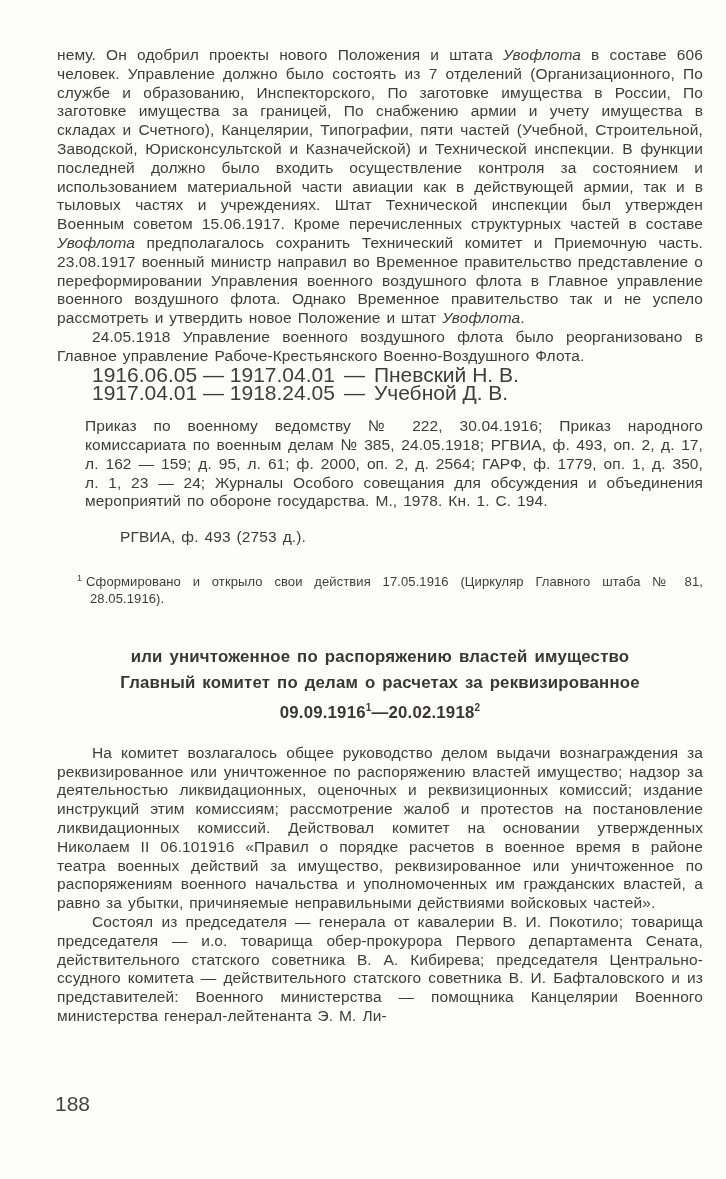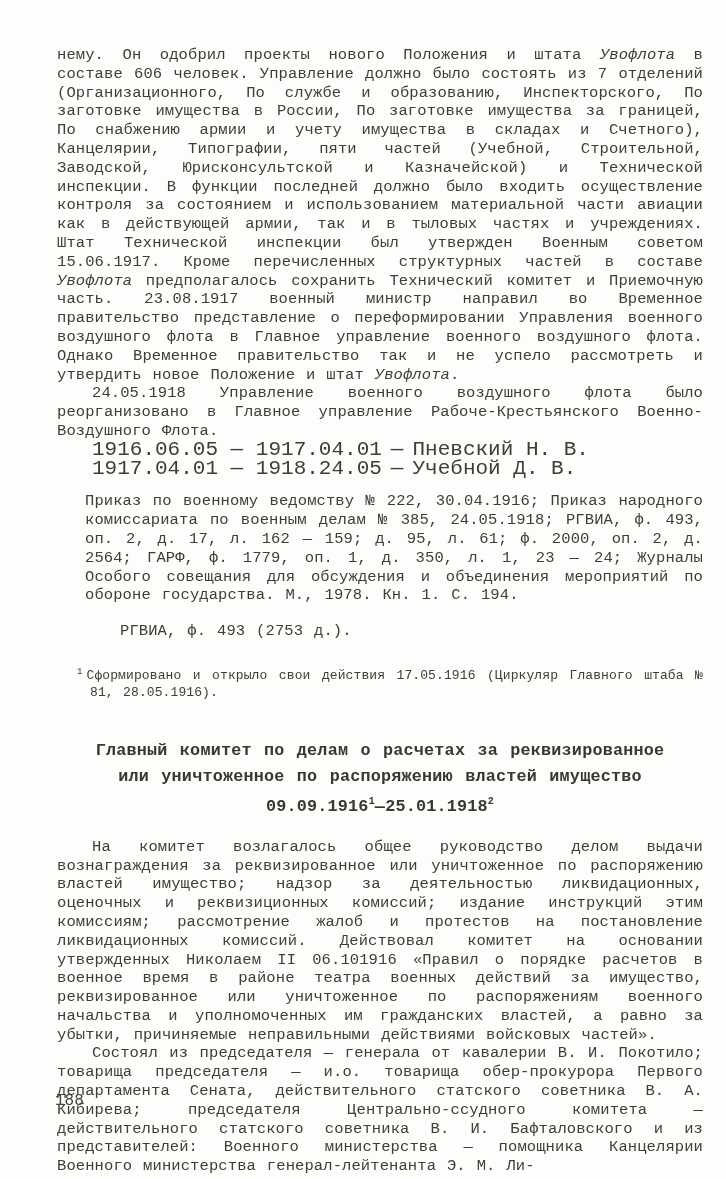--- a/index.html
+++ b/index.html
@@ -9,21 +9,21 @@
   body {
     width: 726px;
     height: 1179px;
     background: #fdfdfb;
     overflow: hidden;
   }
   .page {
     position: relative;
     width: 726px;
     height: 1026px;
-    font-family: Liberation Mono, monospace;
+    font-family: Liberation Sans, sans-serif;
     color: #3f3d3a;
     background: #fdfdfb;
   }
   .text-block {
     position: absolute;
     left: 57px;
     top: 46px;
     width: 646px;
   }
   .text-block p {
@@ -80,21 +80,21 @@
     font-size: 10px;
     font-weight: bold;
   }
   .section-body { margin-top: 19px; }
   .section-body p + p { margin-top: 0; }
 
   .page-number {
     position: absolute;
     left: 55px;
     top: 1092px;
-    font-size: 16px;
+    font-size: 21px;
     color: #45433f;
   }
 </style>
 </head>
 <body>
 
 <div class="page">
   <div class="text-block">
 
     <p><span>нему. Он одобрил проекты нового Положения и штата </span><span class="italic">Увофлота</span><span> в составе 606 человек. Управление должно было состоять из 7 отделений (Организационного, По службе и образованию, Инспекторского, По заготовке имущества в России, По заготовке имущества за границей, По снабжению армии и учету имущества в складах и Счетного), Канцелярии, Типографии, пяти частей (Учебной, Строительной, Заводской, Юрисконсультской и Казначейской) и Технической инспекции. В функции последней должно было входить осуществление контроля за состоянием и использованием материальной части авиации как в действующей армии, так и в тыловых частях и учреждениях. Штат Технической инспекции был утвержден Военным советом 15.06.1917. Кроме перечисленных структурных частей в составе </span><span class="italic">Увофлота</span><span> предполагалось сохранить Технический комитет и Приемочную часть. 23.08.1917 военный министр направил во Временное правительство представление о переформировании Управления военного воздушного флота в Главное управление военного воздушного флота. Однако Временное правительство так и не успело рассмотреть и утвердить новое Положение и штат </span><span class="italic">Увофлота</span><span>.</span></p>
@@ -111,23 +111,23 @@
       </div>
     </div>
 
     <p class="sources-block">Приказ по военному ведомству № 222, 30.04.1916; Приказ народного комиссариата по военным делам № 385, 24.05.1918; РГВИА, ф. 493, оп. 2, д. 17, л. 162 — 159; д. 95, л. 61; ф. 2000, оп. 2, д. 2564; ГАРФ, ф. 1779, оп. 1, д. 350, л. 1, 23 — 24; Журналы Особого совещания для обсуждения и объединения мероприятий по обороне государства. М., 1978. Кн. 1. С. 194.</p>
 
     <p class="fond-line">РГВИА, ф. 493 (2753 д.).</p>
 
     <p class="footnote"><sup>1</sup><span>Сформировано и открыло свои действия 17.05.1916 (Циркуляр Главного штаба № 81, 28.05.1916).</span></p>
 
     <div class="section-title">
+      <div>или уничтоженное по распоряжению властей имущество</div>
       <div>Главный комитет по делам о расчетах за реквизированное</div>
-      <div>или уничтоженное по распоряжению властей имущество</div>
-      <div><span>09.09.1916</span><sup>1</sup><span>—</span><span>25.01.1918</span><sup>2</sup></div>
+      <div><span>09.09.1916</span><sup>1</sup><span>—</span><span>20.02.1918</span><sup>2</sup></div>
     </div>
 
     <div class="section-body">
       <p class="indent">На комитет возлагалось общее руководство делом выдачи вознаграждения за реквизированное или уничтоженное по распоряжению властей имущество; надзор за деятельностью ликвидационных, оценочных и реквизиционных комиссий; издание инструкций этим комиссиям; рассмотрение жалоб и протестов на постановление ликвидационных комиссий. Действовал комитет на основании утвержденных Николаем II 06.101916 «Правил о порядке расчетов в военное время в районе театра военных действий за имущество, реквизированное или уничтоженное по распоряжениям военного начальства и уполномоченных им гражданских властей, а равно за убытки, причиняемые неправильными действиями войсковых частей».</p>
       <p class="indent">Состоял из председателя — генерала от кавалерии В. И. Покотило; товарища председателя — и.о. товарища обер-прокурора Первого департамента Сената, действительного статского советника В. А. Кибирева; председателя Центрально-ссудного комитета — действительного статского советника В. И. Бафталовского и из представителей: Военного министерства — помощника Канцелярии Военного министерства генерал-лейтенанта Э. М. Ли-</p>
     </div>
 
   </div>
 
   <div class="page-number">188</div>

